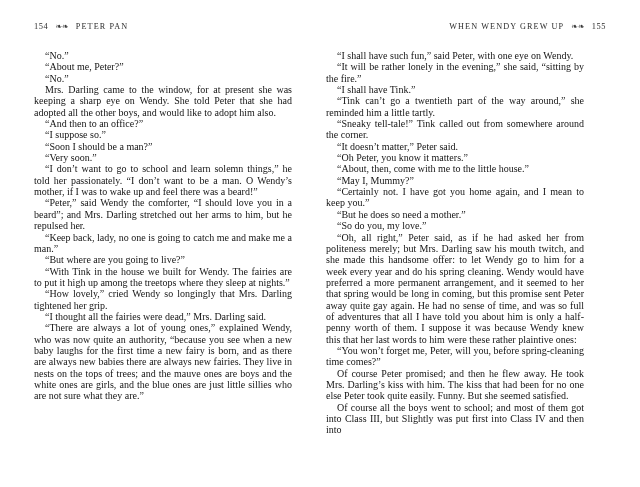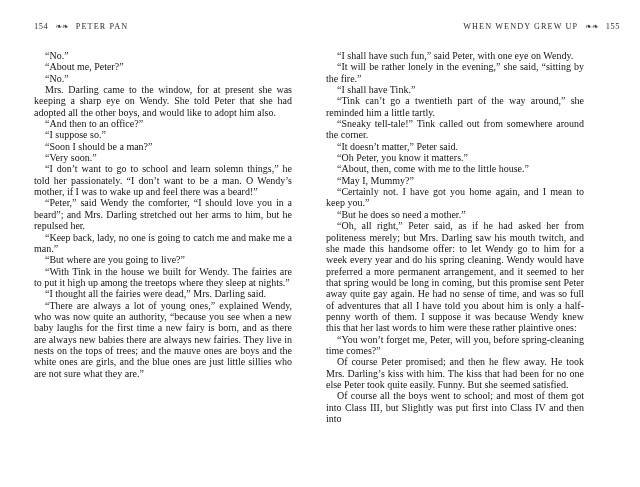--- a/index.html
+++ b/index.html
@@ -12,21 +12,21 @@
     height: 487px;
     overflow: hidden;
     font-family: "Liberation Serif", serif;
     color: #1a1a1a;
   }
   .page {
     position: relative;
     width: 640px;
     height: 487px;
     box-sizing: border-box;
-    padding: 22px 20px 18px 34px;
+    padding: 22px 34px 18px 34px;
   }
   .header {
     display: flex;
     justify-content: space-between;
     align-items: baseline;
     font-family: "Liberation Serif", serif;
     font-size: 8.2px;
     letter-spacing: 1.1px;
     color: #2b2b2b;
     margin-bottom: 16px;
@@ -93,36 +93,38 @@
       <p>Mrs. Darling came to the window, for at present she was keeping a sharp eye on Wendy. She told Peter that she had adopted all the other boys, and would like to adopt him also.</p>
       <p>“And then to an office?”</p>
       <p>“I suppose so.”</p>
       <p>“Soon I should be a man?”</p>
       <p>“Very soon.”</p>
       <p>“I don’t want to go to school and learn solemn things,” he told her passionately. “I don’t want to be a man. O Wendy’s mother, if I was to wake up and feel there was a beard!”</p>
       <p>“Peter,” said Wendy the comforter, “I should love you in a beard”; and Mrs. Darling stretched out her arms to him, but he repulsed her.</p>
       <p>“Keep back, lady, no one is going to catch me and make me a man.”</p>
       <p>“But where are you going to live?”</p>
       <p>“With Tink in the house we built for Wendy. The fairies are to put it high up among the treetops where they sleep at nights.”</p>
+      <p>“How lovely,” cried Wendy so longingly that Mrs. Darling tightened her grip.</p>
       <p>“I thought all the fairies were dead,” Mrs. Darling said.</p>
       <p>“There are always a lot of young ones,” explained Wendy, who was now quite an authority, “because you see when a new baby laughs for the first time a new fairy is born, and as there are always new babies there are always new fairies. They live in nests on the tops of trees; and the mauve ones are boys and the white ones are girls, and the blue ones are just little sillies who are not sure what they are.”</p>
     </div>
 
     <div class="col">
       <p>“I shall have such fun,” said Peter, with one eye on Wendy.</p>
       <p>“It will be rather lonely in the evening,” she said, “sitting by the fire.”</p>
       <p>“I shall have Tink.”</p>
       <p>“Tink can’t go a twentieth part of the way around,” she reminded him a little tartly.</p>
       <p>“Sneaky tell-tale!” Tink called out from somewhere around the corner.</p>
       <p>“It doesn’t matter,” Peter said.</p>
       <p>“Oh Peter, you know it matters.”</p>
       <p>“About, then, come with me to the little house.”</p>
       <p>“May I, Mummy?”</p>
       <p>“Certainly not. I have got you home again, and I mean to keep you.”</p>
       <p>“But he does so need a mother.”</p>
+      <p>“So do you, my love.”</p>
       <p>“Oh, all right,” Peter said, as if he had asked her from politeness merely; but Mrs. Darling saw his mouth twitch, and she made this handsome offer: to let Wendy go to him for a week every year and do his spring cleaning. Wendy would have preferred a more permanent arrangement, and it seemed to her that spring would be long in coming, but this promise sent Peter away quite gay again. He had no sense of time, and was so full of adventures that all I have told you about him is only a half-penny worth of them. I suppose it was because Wendy knew this that her last words to him were these rather plaintive ones:</p>
       <p>“You won’t forget me, Peter, will you, before spring-cleaning time comes?”</p>
       <p>Of course Peter promised; and then he flew away. He took Mrs. Darling’s kiss with him. The kiss that had been for no one else Peter took quite easily. Funny. But she seemed satisfied.</p>
       <p>Of course all the boys went to school; and most of them got into Class III, but Slightly was put first into Class IV and then into</p>
     </div>
   </div>
 
 </div>
 
 </body></html>

